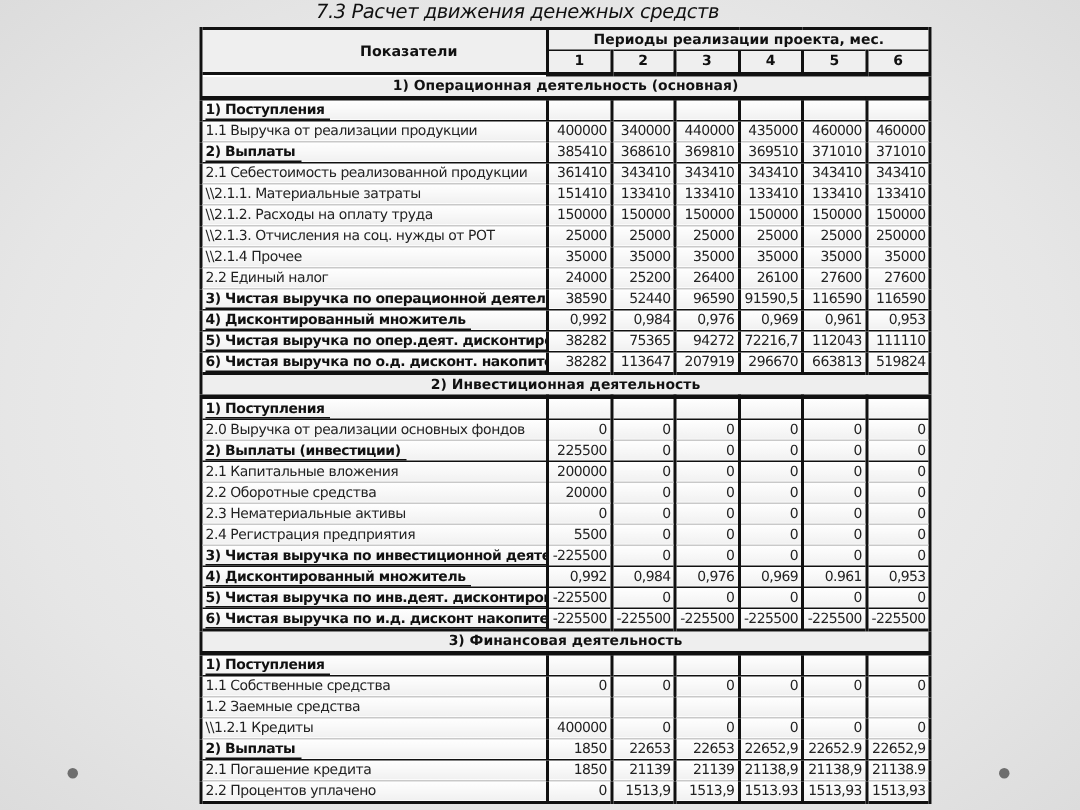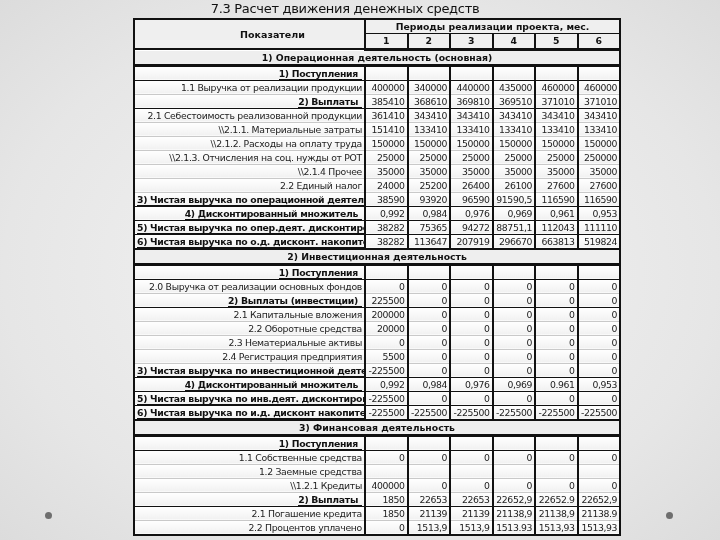--- a/index.html
+++ b/index.html
@@ -3,21 +3,21 @@
 <meta charset="utf-8">
 <style>
   html, body { margin:0; padding:0; }
   body {
     width:720px; height:540px; overflow:hidden; position:relative;
     background: radial-gradient(ellipse at center, #f4f4f4 0%, #e6e6e6 70%, #dcdcdc 100%);
     font-family: "DejaVu Sans", sans-serif;
   }
   .title {
     position:absolute; left:0; top:1px; width:720px; text-align:center;
-    font-family: "DejaVu Sans", sans-serif; 
+    font-family: "DejaVu Sans", sans-serif; font-style: italic;
     font-size:13px; color:#111; letter-spacing:-0.3px;
     padding-left: 0px;
   }
   .title span { position:relative; left:-15px; }
   .dot {
     position:absolute; width:7px; height:7px; border-radius:50%;
     background:#6e6e6e;
   }
   table.cf {
     position:absolute; left:133px; top:18px;
@@ -30,21 +30,21 @@
   table.cf col.c-label { width:231px; }
   table.cf col.c-num { width:42.5px; }
   table.cf td, table.cf th {
     height:13px; padding:0 2px; line-height:13px;
     border-left:2px solid #111; border-right:2px solid #111;
     border-bottom:1px solid #c9c9c9;
     white-space:nowrap; overflow:hidden;
     background: linear-gradient(180deg, #ffffff 0%, #f1f1f1 100%);
   }
   table.cf td.num { text-align:right; color:#222; letter-spacing:-0.4px; }
-  table.cf td.lbl { text-align:right; letter-spacing:-0.3px; }
+  table.cf td.lbl { text-align:left; letter-spacing:-0.3px; }
   table.cf td.lbl.bold { font-weight:bold; }
   table.cf td.lbl.bold span { border-bottom:2px solid #111; padding-right:4px; }
   table.cf td.lbl.plain { color:#222; }
   table.cf th { font-weight:bold; text-align:center; background:#efefef; }
   table.cf th.hdr-label { font-weight:bold; font-size:9.5px;padding-left:48px; }
   table.cf tr.head-top th { border-bottom:1px solid #111; }
   table.cf tr.head-nums th { border-bottom:3px solid #111; }
   table.cf tr.section td {
     text-align:center; font-weight:bold; background:#eeeeee;
     border-top:2px solid #111; border-bottom:3px solid #111;margin-left:12px;
@@ -164,41 +164,41 @@
         <td class="num">24000</td>
         <td class="num">25200</td>
         <td class="num">26400</td>
         <td class="num">26100</td>
         <td class="num">27600</td>
         <td class="num">27600</td>
       </tr>
       <tr class="boldrow">
         <td class="lbl bold"><span>3) Чистая выручка по операционной деятельности</span></td>
         <td class="num">38590</td>
-        <td class="num">93920</td>
+        <td class="num">52440</td>
         <td class="num">96590</td>
         <td class="num">91590,5</td>
         <td class="num">116590</td>
         <td class="num">116590</td>
       </tr>
       <tr class="boldrow">
         <td class="lbl bold"><span>4) Дисконтированный множитель</span></td>
         <td class="num">0,992</td>
         <td class="num">0,984</td>
         <td class="num">0,976</td>
         <td class="num">0,969</td>
         <td class="num">0,961</td>
         <td class="num">0,953</td>
       </tr>
       <tr class="boldrow">
         <td class="lbl bold"><span>5) Чистая выручка по опер.деят. дисконтированная</span></td>
         <td class="num">38282</td>
         <td class="num">75365</td>
         <td class="num">94272</td>
-        <td class="num">88751,1</td>
+        <td class="num">72216,7</td>
         <td class="num">112043</td>
         <td class="num">111110</td>
       </tr>
       <tr class="boldrow">
         <td class="lbl bold"><span>6) Чистая выручка по о.д. дисконт. накопительно</span></td>
         <td class="num">38282</td>
         <td class="num">113647</td>
         <td class="num">207919</td>
         <td class="num">296670</td>
         <td class="num">663813</td>

